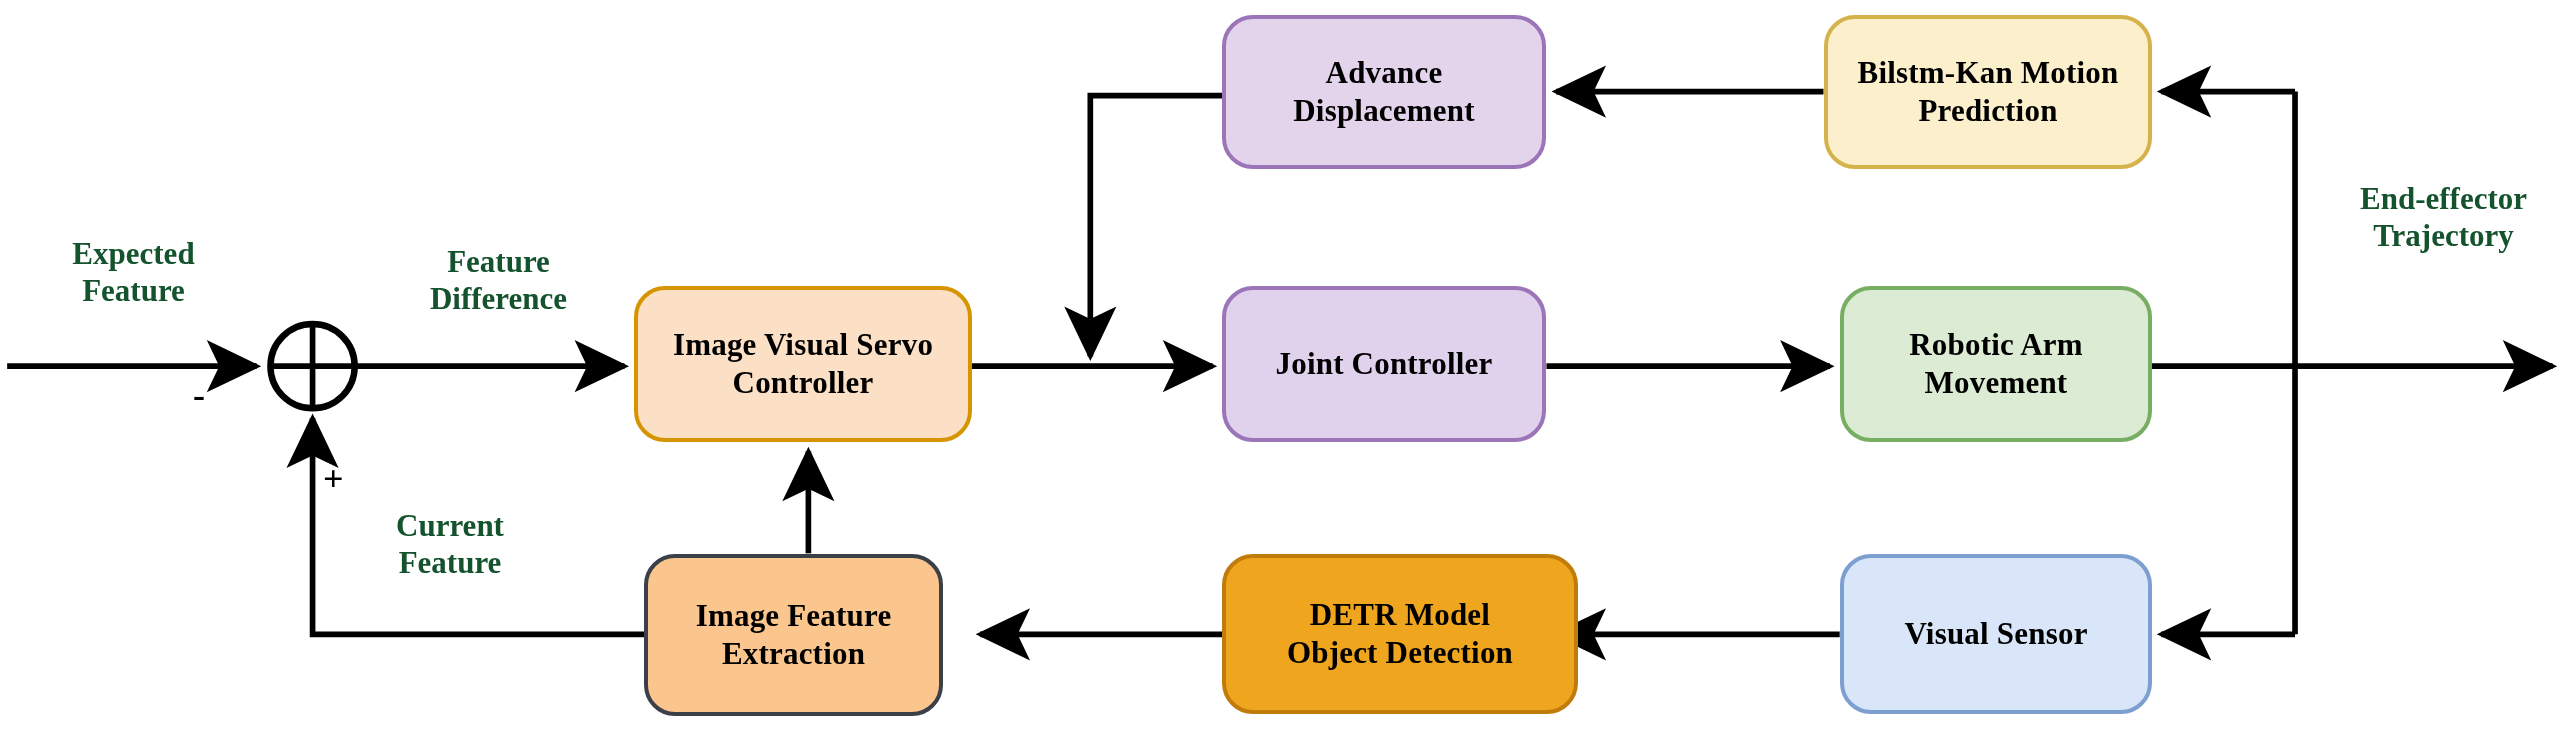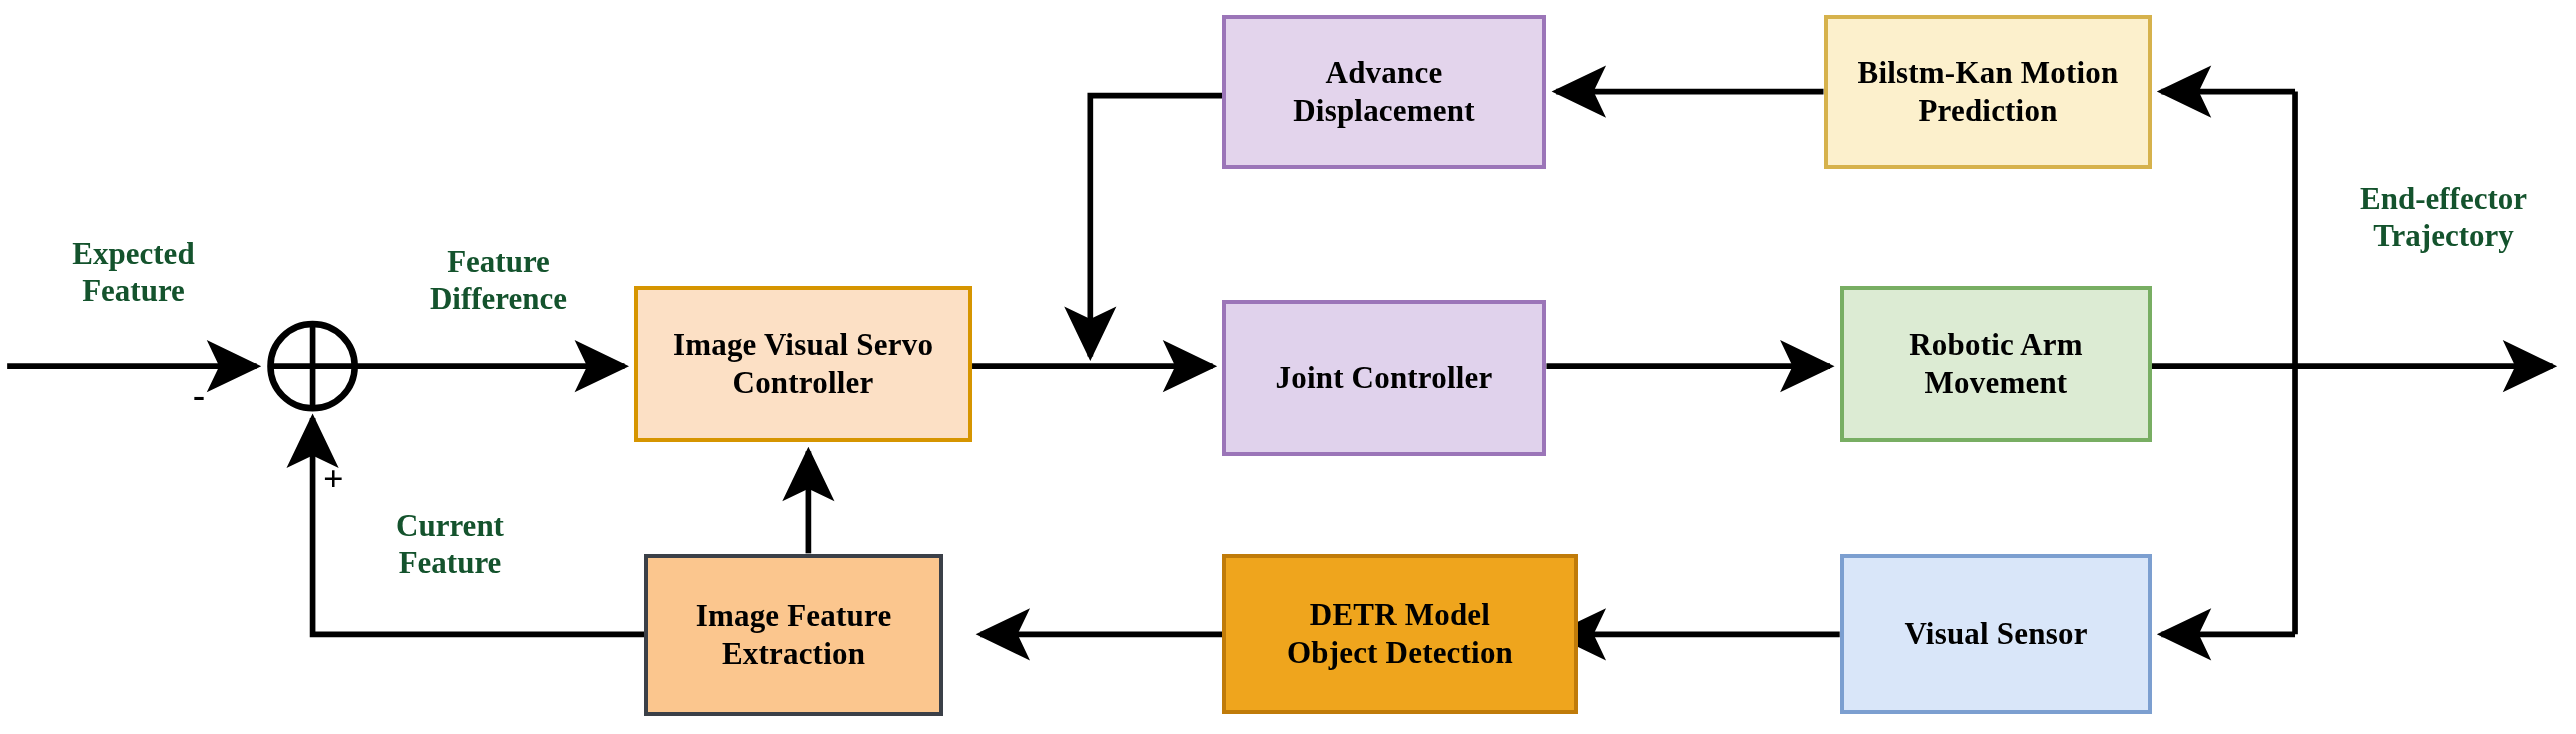--- a/index.html
+++ b/index.html
@@ -1,20 +1,20 @@
 <!DOCTYPE html>
 <html style="font-size:13px"><head>
 <meta charset="utf-8">
 <style>
   html,body{margin:0;padding:0;background:#ffffff;}
   #stage{position:relative;width:2576px;height:734px;background:#ffffff;
          font-family:"Liberation Serif","DejaVu Serif",serif;overflow:hidden;}
   .box{position:absolute;box-sizing:border-box;display:flex;align-items:center;
        justify-content:center;text-align:center;font-weight:bold;color:#000000;
-       line-height:1.22;letter-spacing:0.2px;}
+       line-height:1.22;letter-spacing:0.2px;border-radius:31px;}
   .lbl{position:absolute;font-weight:bold;color:#14532d;text-align:center;line-height:1.2;}
   svg.wires{position:absolute;left:0;top:0;width:2576px;height:734px;pointer-events:none;}
   .sign{position:absolute;font-weight:bold;color:#000;font-family:"Liberation Serif",serif;}
 </style>
 </head>
 <body>
 
 <div id="stage">
 
   <svg class="wires" viewBox="0 0 3178 906" xmlns="http://www.w3.org/2000/svg">
@@ -67,21 +67,21 @@
     </div>
   </div>
 
   <div class="box" style="left:1222px;top:14.6px;width:324px;height:154px;background:#E3D4EC;border:4.9px solid #9B75B8;font-size:31px;">
     <div>
       <div>Advance</div>
       <div>Displacement</div>
     </div>
   </div>
 
-  <div class="box" style="left:1222px;top:300px;width:324px;height:156px;background:#E0D2EC;border:4.9px solid #9B75B8;font-size:31px;text-align:right;">
+  <div class="box" style="left:1222px;top:286px;width:324px;height:156px;background:#E0D2EC;border:4.9px solid #9B75B8;font-size:31px;text-align:right;">
     <div>
       <div>Joint Controller</div>
     </div>
   </div>
 
   <div class="box" style="left:1222px;top:554px;width:356px;height:160px;background:#EFA51D;border:4.9px solid #C07B09;font-size:31px;">
     <div>
       <div>DETR Model</div>
       <div>Object Detection</div>
     </div>

